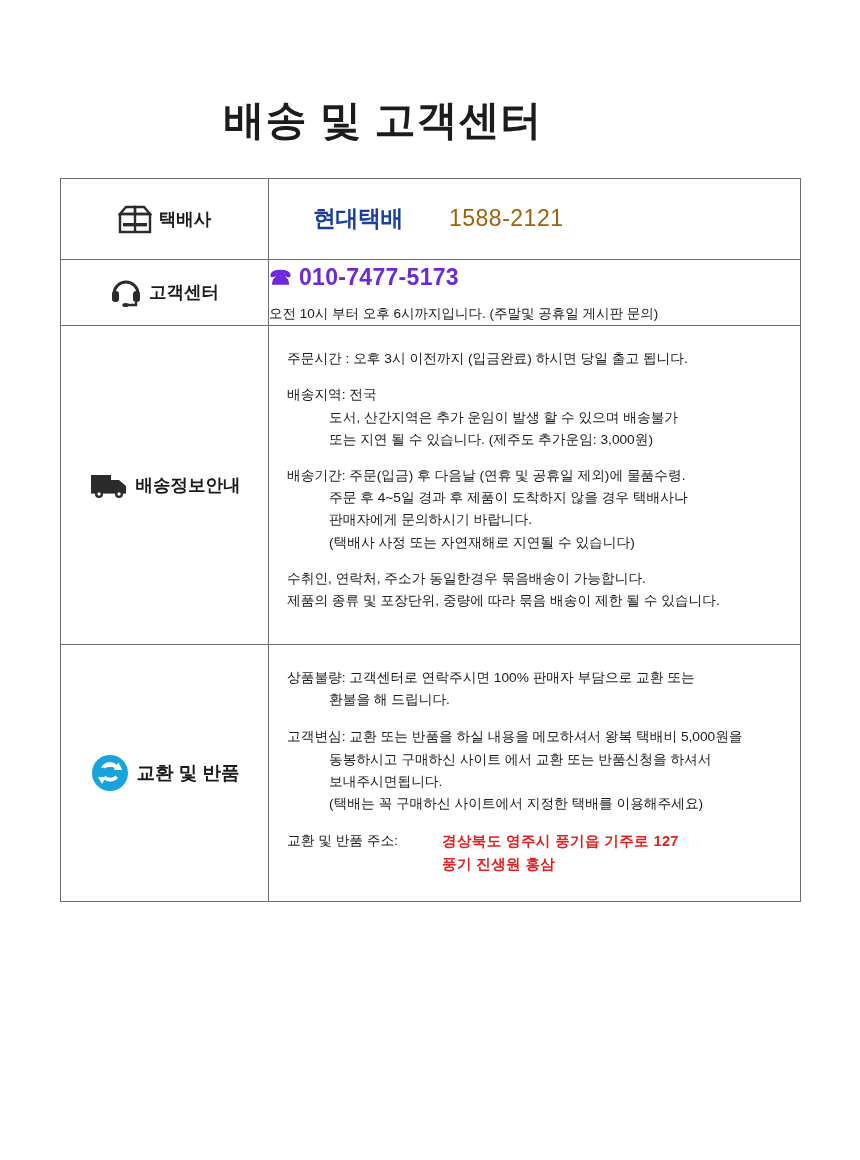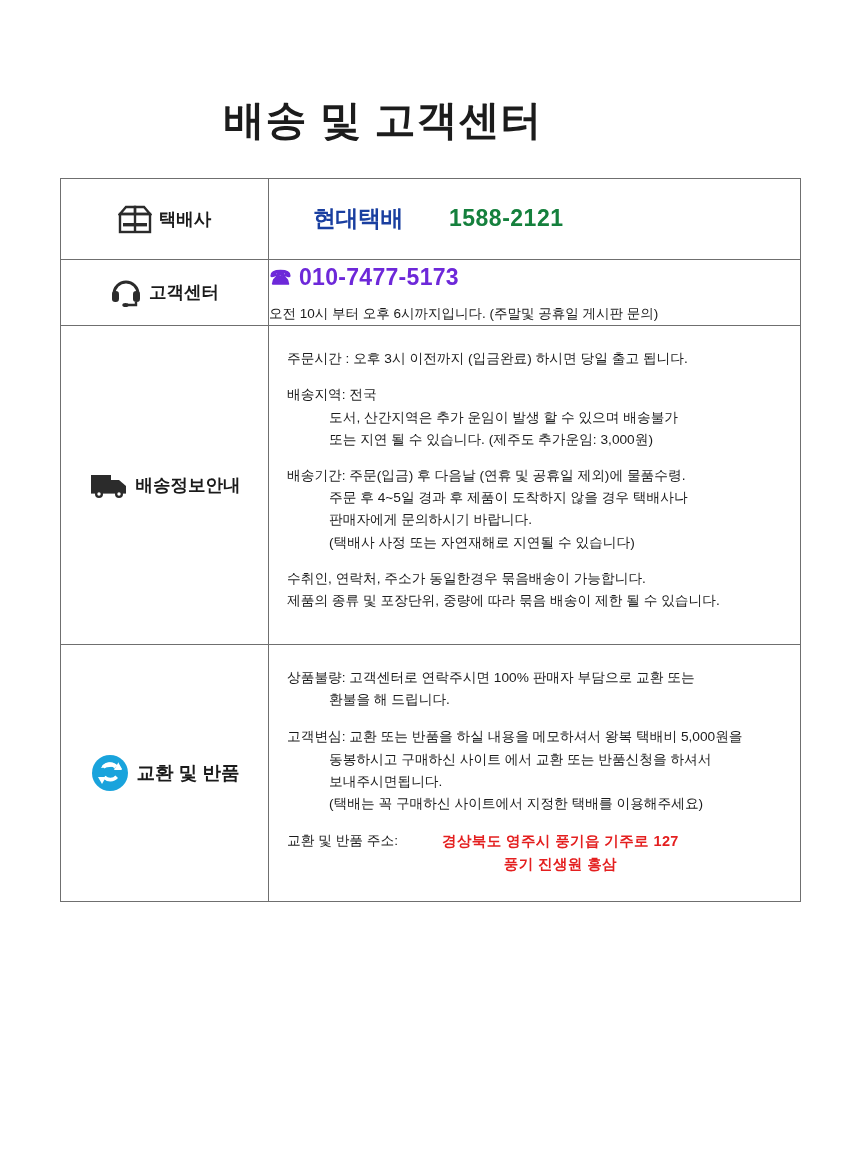--- a/index.html
+++ b/index.html
@@ -83,22 +83,22 @@
     padding-left: 26px;
   }
   .courier-name {
     font-size: 23px;
     font-weight: bold;
     color: #1a3fa0;
     letter-spacing: -0.5px;
   }
   .courier-phone {
     font-size: 23px;
-    font-weight: bold;
-    color: #15803d;
+    font-weight: normal;
+    color: #a16207;
     letter-spacing: 0.5px;
   }
 
   
   .cs-phone {
     font-size: 23px;
     font-weight: bold;
     color: #6d28d9;
     letter-spacing: 0.3px;
     display: flex;
@@ -139,21 +139,20 @@
     font-weight: bold;
     font-size: 14.5px;
     letter-spacing: 0.4px;
   }
   .addr-wrap {
     display: flex;
     align-items: flex-start;
     gap: 8px;
   }
   .addr-lines {
-    text-align: center;
     line-height: 1.6;
     padding-left: 36px;
   }
 
   
   .icon {
     display: inline-block;
     flex: 0 0 auto;
     line-height: 0;
   }

